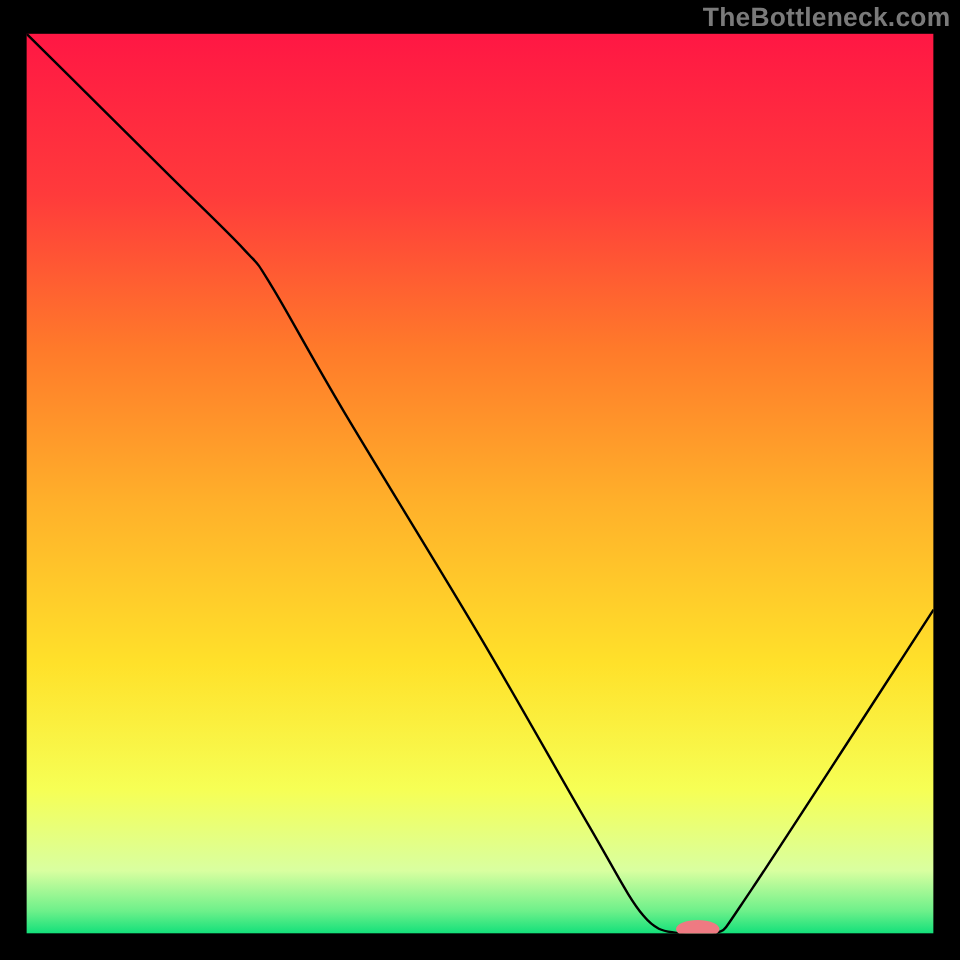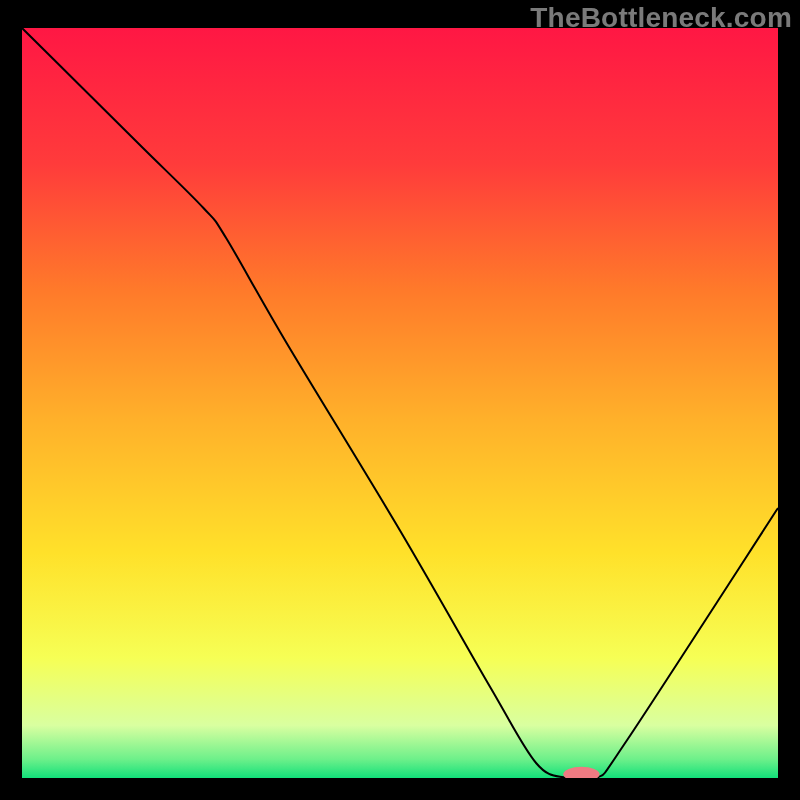--- a/index.html
+++ b/index.html
@@ -14,21 +14,21 @@
   .stage {
     position: relative;
     width: 800px;
     height: 800px;
   }
   .watermark {
     position: absolute;
     top: 2px;
     right: 8px;
     color: #7a7a7a;
-    font-size: 28px;
+    font-size: 22px;
     font-weight: 600;
     letter-spacing: 0.2px;
     z-index: 5;
     user-select: none;
   }
   .plot-frame {
     position: absolute;
     left: 22px;
     top: 28px;
     width: 756px;   

